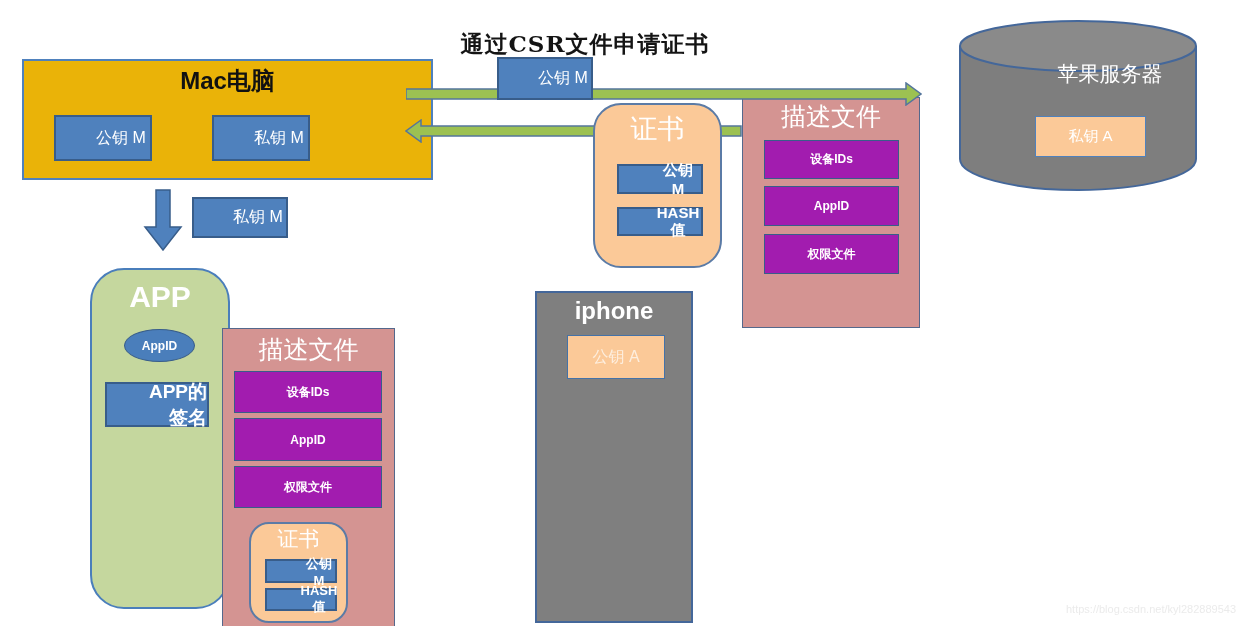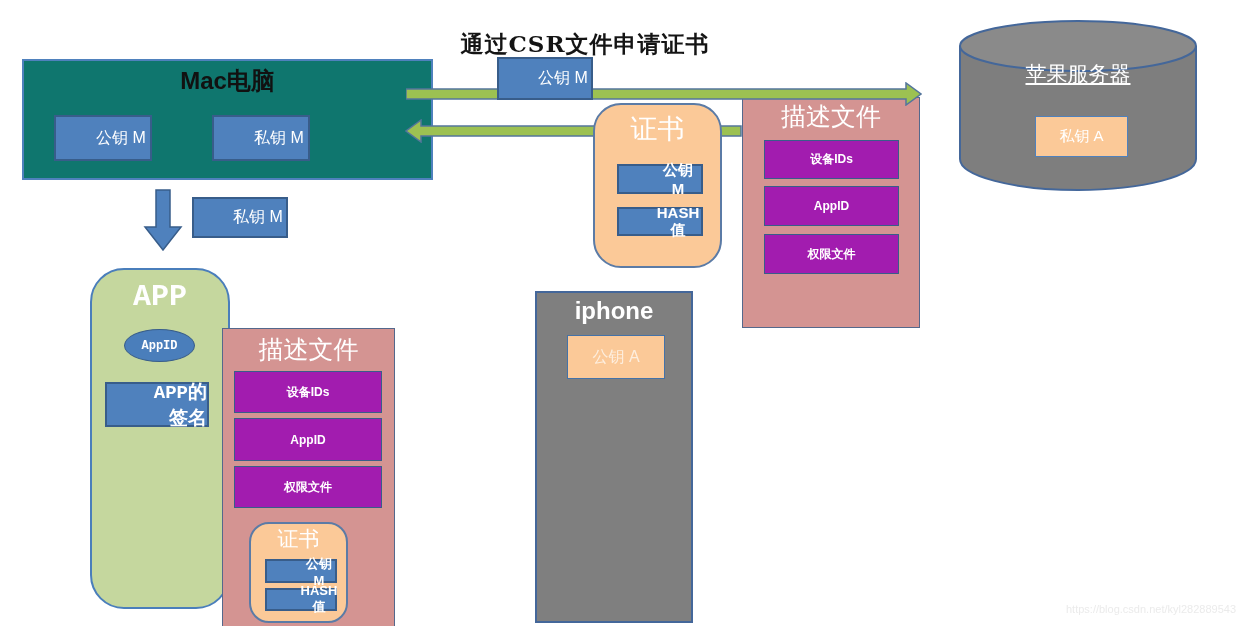--- a/index.html
+++ b/index.html
@@ -7,21 +7,21 @@
     position:relative;width:1240px;height:626px;background:#ffffff;
     overflow:hidden;font-family:"Liberation Sans",sans-serif;
   }
   .abs{position:absolute;box-sizing:border-box;}
   .center{display:flex;align-items:center;justify-content:center;text-align:center;}
   .bluebox{
     background:#4f81bd;border:2px solid #385d8a;color:#ffffff;padding-left:36px;
   }
   .serif{font-family:"DejaVu Serif","Liberation Serif",serif;}
   
-  .mac-box{left:22px;top:59px;width:411px;height:121px;background:#0f766e;border:2px solid #4f81bd;}
+  .mac-box{left:22px;top:59px;width:411px;height:121px;background:#eab308;border:2px solid #4f81bd;}
   .mac-title{left:0;top:4px;width:100%;font-size:24px;font-weight:bold;color:#111;}
   .mac-pub{left:30px;top:54px;width:98px;height:46px;font-size:16px;}
   .mac-priv{left:188px;top:54px;width:98px;height:46px;font-size:16px;}
   
   .arrow-down{left:143px;top:189px;width:40px;height:62px;}
   .priv-label{left:192px;top:197px;width:96px;height:41px;font-size:16px;}
   .top-title{left:430px;top:29px;width:310px;font-size:23px;color:#141414;font-weight:600;letter-spacing:1px;}
   .arrow-right{left:406px;top:82px;width:516px;height:24px;z-index:3;}
   .arrow-left{left:405px;top:119px;width:337px;height:24px;z-index:1;}
   .pub-on-arrow{left:497px;top:57px;width:96px;height:43px;font-size:16px;z-index:4;}
@@ -33,23 +33,23 @@
   
   .profile-server{left:742px;top:97px;width:178px;height:231px;background:#d49492;border:1.5px solid #54688c;z-index:2;}
   .profile-title{left:0;top:2px;width:100%;font-size:25px;color:#fff;}
   .pitem{background:#a21caf;border:1.5px solid #385d8a;color:#fff;font-size:12px;font-weight:bold;}
   .ps-i0{left:21px;top:42px;width:135px;height:39px;}
   .ps-i1{left:21px;top:88px;width:135px;height:40px;}
   .ps-i2{left:21px;top:136px;width:135px;height:40px;}
   
   .cylinder{left:958px;top:12px;width:240px;height:180px;}
   .server-title{left:0;top:48px;width:100%;font-size:21px;color:#fff;z-index:2;}
-  .server-priv{left:1035px;top:116px;width:93px;height:41px;background:#fbc998;border:1.5px solid #4f81bd;color:#fff;font-size:15px;z-index:2;}
+  .server-priv{left:1035px;top:116px;width:111px;height:41px;background:#fbc998;border:1.5px solid #4f81bd;color:#fff;font-size:15px;z-index:2;}
   
-  .app-box{left:90px;top:268px;width:140px;height:341px;background:#c5d79e;border:2px solid #4a7ebb;border-radius:34px;z-index:1;font-family:Liberation Mono, monospace;}
+  .app-box{left:90px;top:268px;width:140px;height:341px;background:#c5d79e;border:2px solid #4a7ebb;border-radius:34px;z-index:1;}
   .app-title{left:0;top:10px;width:100%;font-size:30px;font-weight:bold;color:#fff;}
   .macho{left:32px;top:59px;width:71px;height:33px;background:#4a7ebb;border:1.5px solid #385d8a;border-radius:50%;color:#fff;font-size:12px;font-weight:bold;}
   .app-sign{left:13px;top:112px;width:104px;height:45px;font-size:19px;font-weight:600;text-align:right;}
   
   .profile-app{left:222px;top:328px;width:173px;height:304px;background:#d49492;border:1.5px solid #54688c;z-index:2;}
   .pa-title{left:0;top:4px;width:100%;font-size:25px;color:#fff;}
   .pa-i0{left:11px;top:42px;width:148px;height:42px;}
   .pa-i1{left:11px;top:89px;width:148px;height:43px;}
   .pa-i2{left:11px;top:137px;width:148px;height:42px;}
   .cert-inner{left:26px;top:193px;width:99px;height:101px;background:#fbc998;border:2px solid #5b7ba6;border-radius:20px;}
@@ -100,21 +100,21 @@
     <div class="abs profile-title center serif">描述文件</div>
     <div class="abs pitem ps-i0 center">设备IDs</div>
     <div class="abs pitem ps-i1 center">AppID</div>
     <div class="abs pitem ps-i2 center">权限文件</div>
   </div>
 
   <svg class="abs cylinder" viewBox="0 0 240 180">
     <path d="M2 34 V147 C2 164 55 178 120 178 C185 178 238 164 238 147 V34" fill="#7e7e7e" stroke="#44679a" stroke-width="2"></path>
     <ellipse cx="120" cy="34" rx="118" ry="25" fill="#8a8a8a" stroke="#44679a" stroke-width="2"></ellipse>
   </svg>
-  <div class="abs server-title center serif" style="left:958px;width:240px;top:60px;text-decoration:underline;">苹果服务器</div>
+  <div class="abs server-title center serif" style="left:990px;width:240px;top:60px;">苹果服务器</div>
   <div class="abs server-priv center">私钥 A</div>
 
   <div class="abs app-box">
     <div class="abs app-title center">APP</div>
     <div class="abs macho center">AppID</div>
     <div class="abs app-sign bluebox center">APP的签名</div>
   </div>
 
   <div class="abs profile-app">
     <div class="abs pa-title center serif">描述文件</div>

